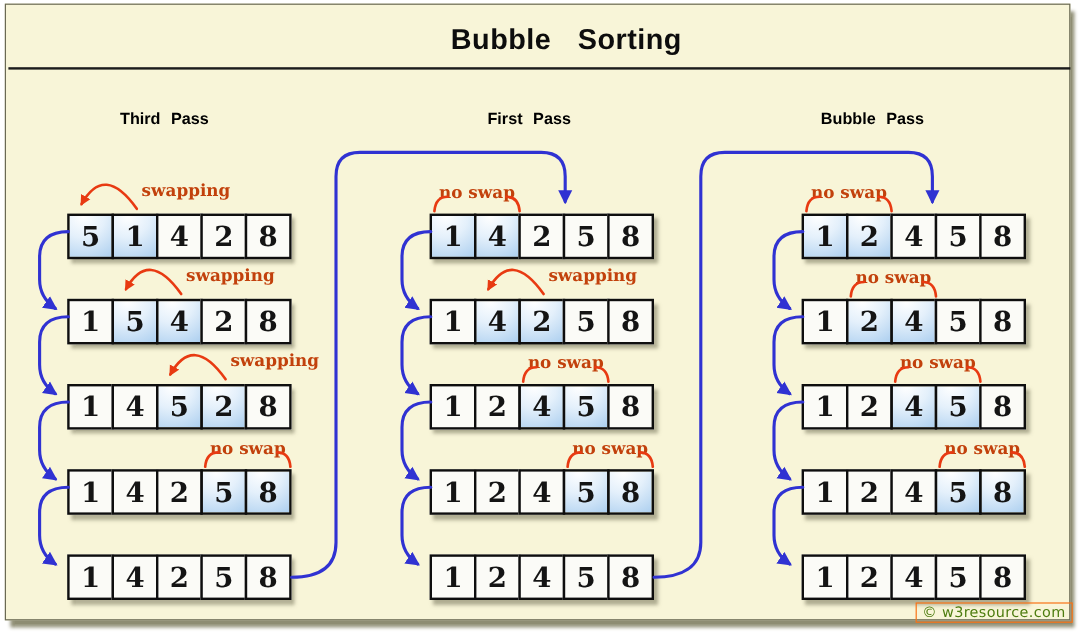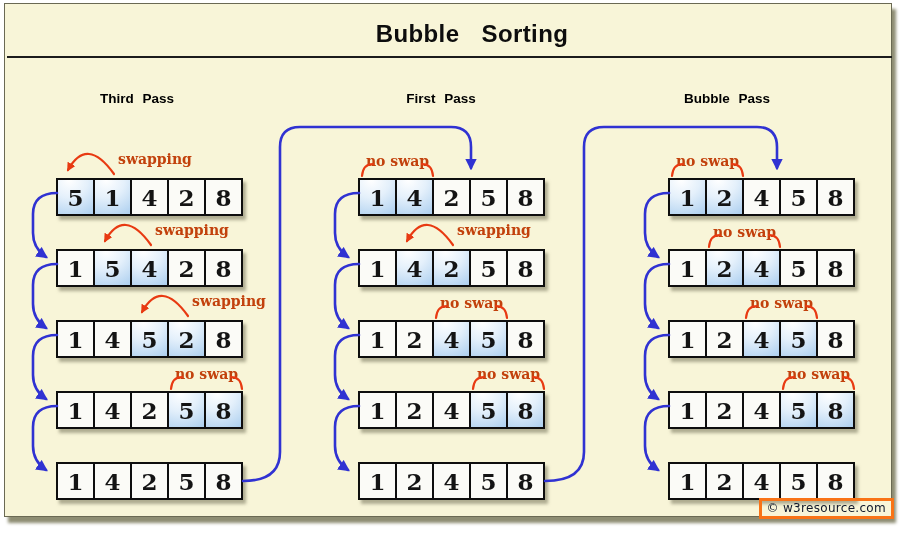--- a/index.html
+++ b/index.html
@@ -19,22 +19,22 @@
         font-family:"DejaVu Serif",serif;font-weight:bold;font-size:23px;color:#141414;
         background:#fbfbf7;}
   .cell:first-child{margin-left:0;}
   .cell.hl{background:radial-gradient(ellipse 140% 140% at 32% 0%,
         #ffffff 0%, #e4f0fb 38%, var(--hl,#9dc6ec) 100%);}
   .ann{position:absolute;font-family:"DejaVu Serif",serif;font-size:14px;font-weight:bold;
        color:#c2410c;white-space:nowrap;}
   #arrows{position:absolute;left:0;top:0;pointer-events:none;}
   .bluel{fill:none;stroke:var(--blue,#3032d2);stroke-width:2.6;stroke-linecap:round;}
   .redl{fill:none;stroke:var(--red,#e83a12);stroke-width:2.2;stroke-linecap:round;}
-  .watermark{position:absolute;right:7px;bottom:16px;border:3px solid #f97316;
-       padding:0 5px 1px 5px;font-size:12px;color:#0f172a;letter-spacing:.3px;
+  .watermark{position:absolute;right:7px;bottom:16px;border:1px solid #f97316;
+       padding:0 5px 1px 5px;font-size:12px;color:#4d7c0f;letter-spacing:.3px;
        font-family:"DejaVu Sans",sans-serif;}
 </style>
 </head>
 <body>
 
 <div id="stage">
   <div class="panel"></div>
   <div class="title">Bubble Sorting</div>
   <div class="divider"></div>
 

